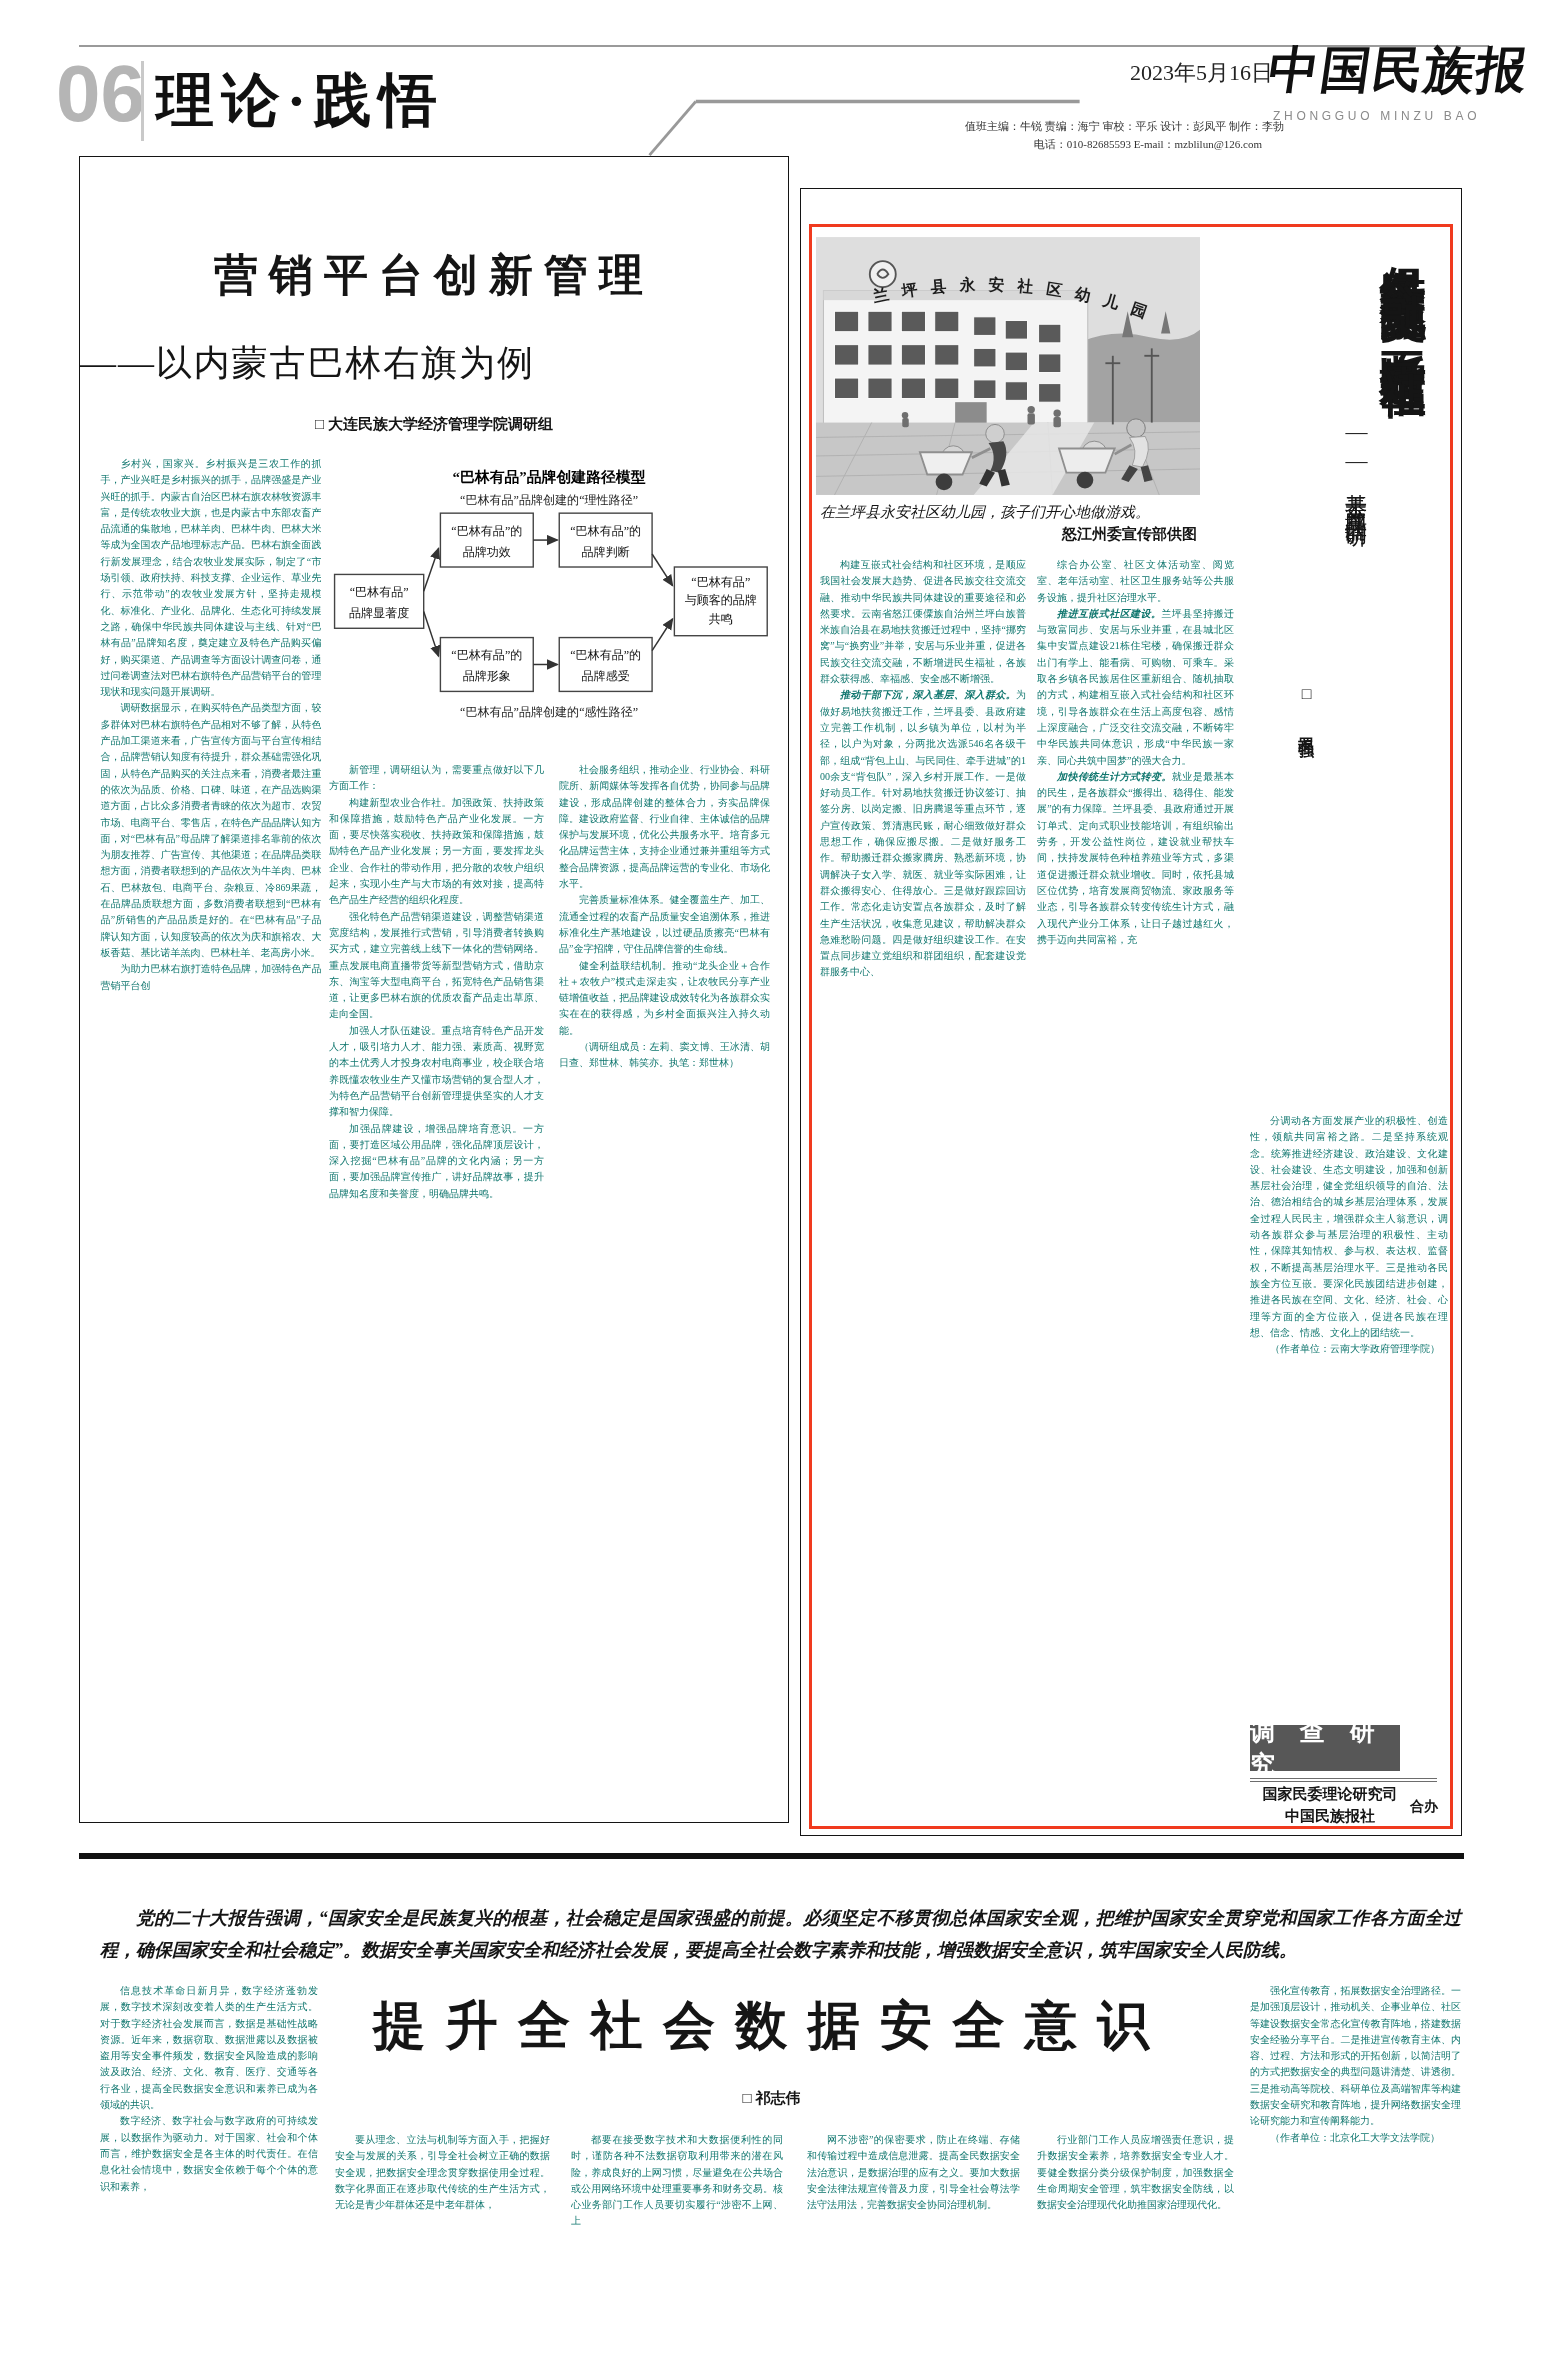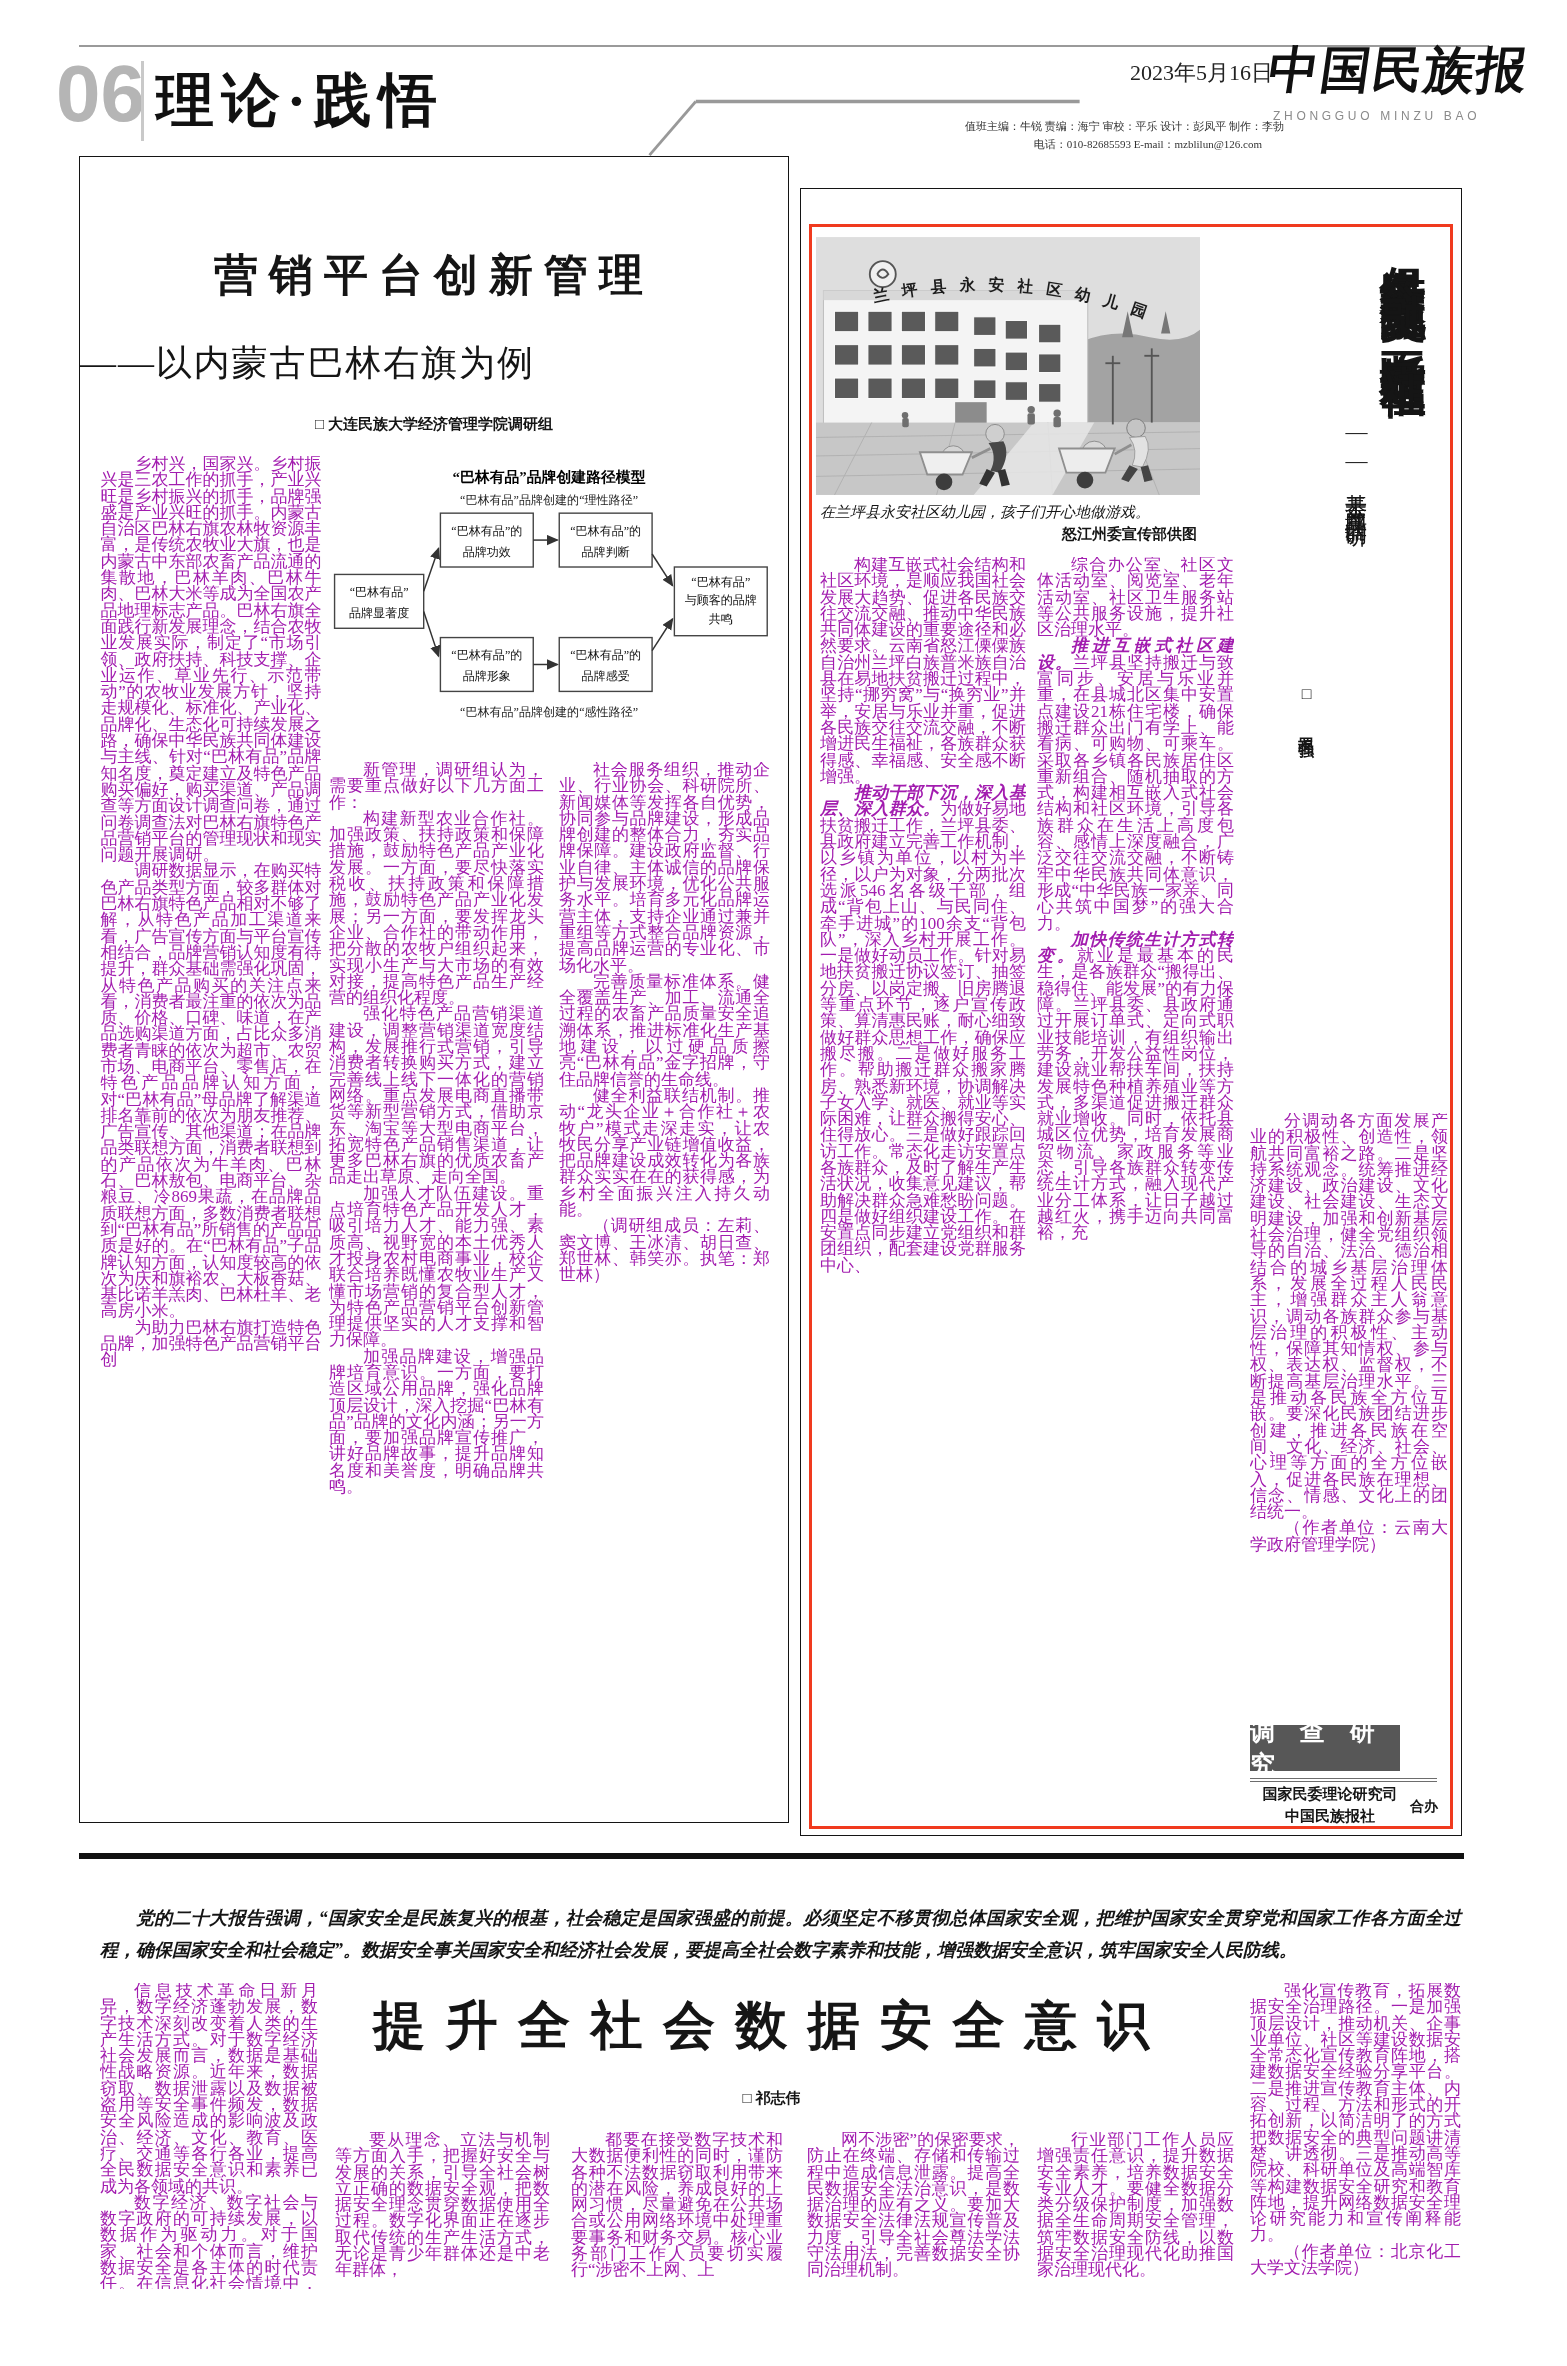--- a/index.html
+++ b/index.html
@@ -15,21 +15,21 @@
   .masthead-py{font-family:"Liberation Sans",sans-serif;font-size:12px;letter-spacing:3.7px;color:#8a8a8a;}
   .tinyline{font-size:11px;color:#333;white-space:nowrap;}
   
   .frame{border:1.9px solid #141414;background:#fff;}
   .redframe{border:3.7px solid #f03a1e;pointer-events:none;background:transparent;}
   
   .h-left{font-weight:900;font-size:44px;letter-spacing:11px;text-align:center;line-height:1.35;}
   .sub-left{font-size:36px;text-align:left;letter-spacing:1.9px;}
   .byline{font-size:15px;font-weight:bold;text-align:center;}
   
-  .col{position:absolute;text-align:justify;font-size:17px;line-height:16.3px;color:#a21caf;
+  .col{position:absolute;text-align:justify;font-size:10px;line-height:16.3px;color:#0f766e;
        overflow:hidden;text-justify:inter-character;}
   .col .para{margin:0;text-indent:2em;word-break:break-all;}
   .col .lead{font-style:italic;font-weight:bold;}
   
   .vert{writing-mode:vertical-rl;text-orientation:upright;}
   .v-title{font-weight:900;font-size:46px;letter-spacing:2.8px;line-height:1;}
   .v-sub{font-size:22px;letter-spacing:3.7px;}
   .v-byline{font-size:16px;font-weight:bold;letter-spacing:2.8px;}
   
   .caption{font-style:italic;font-size:15px;}

